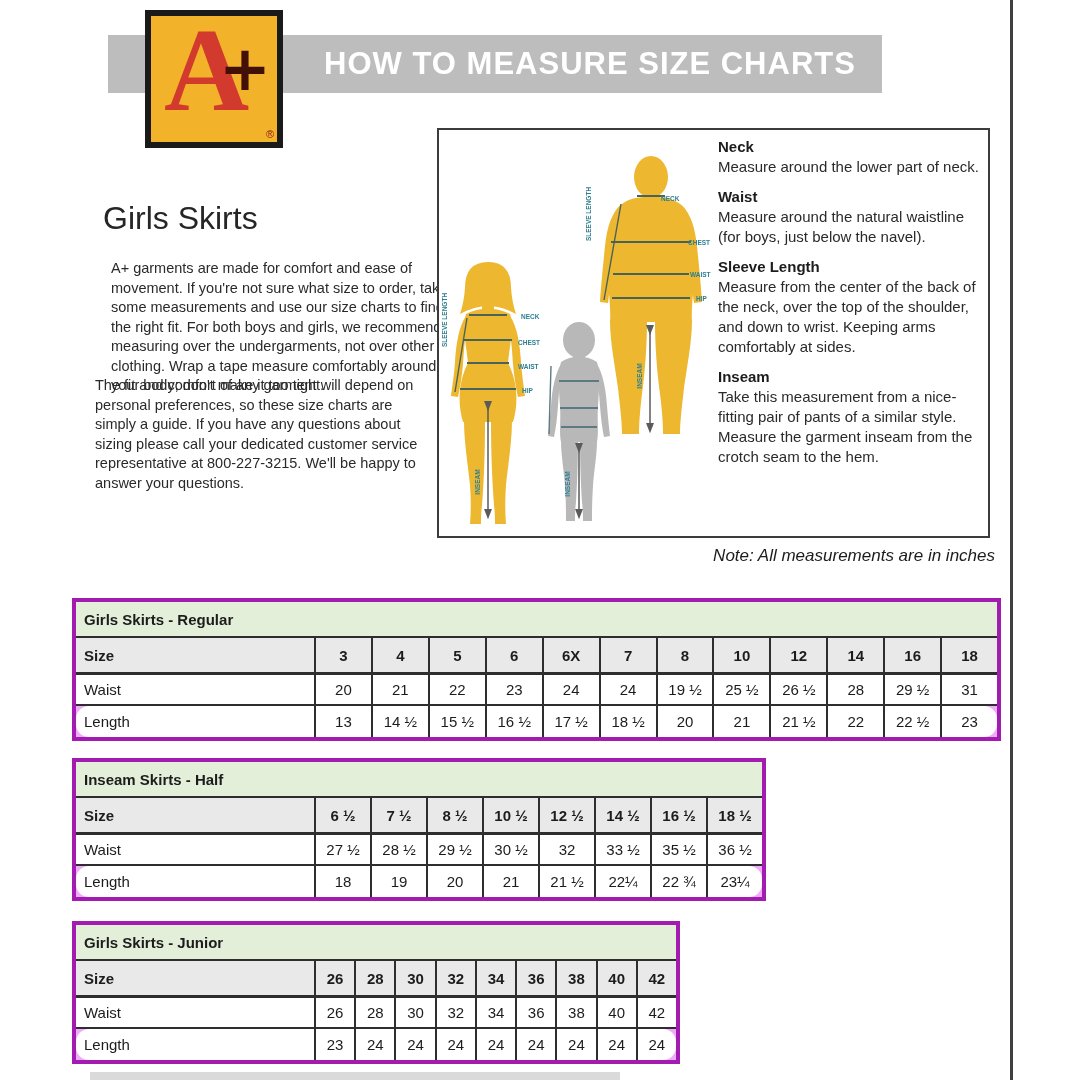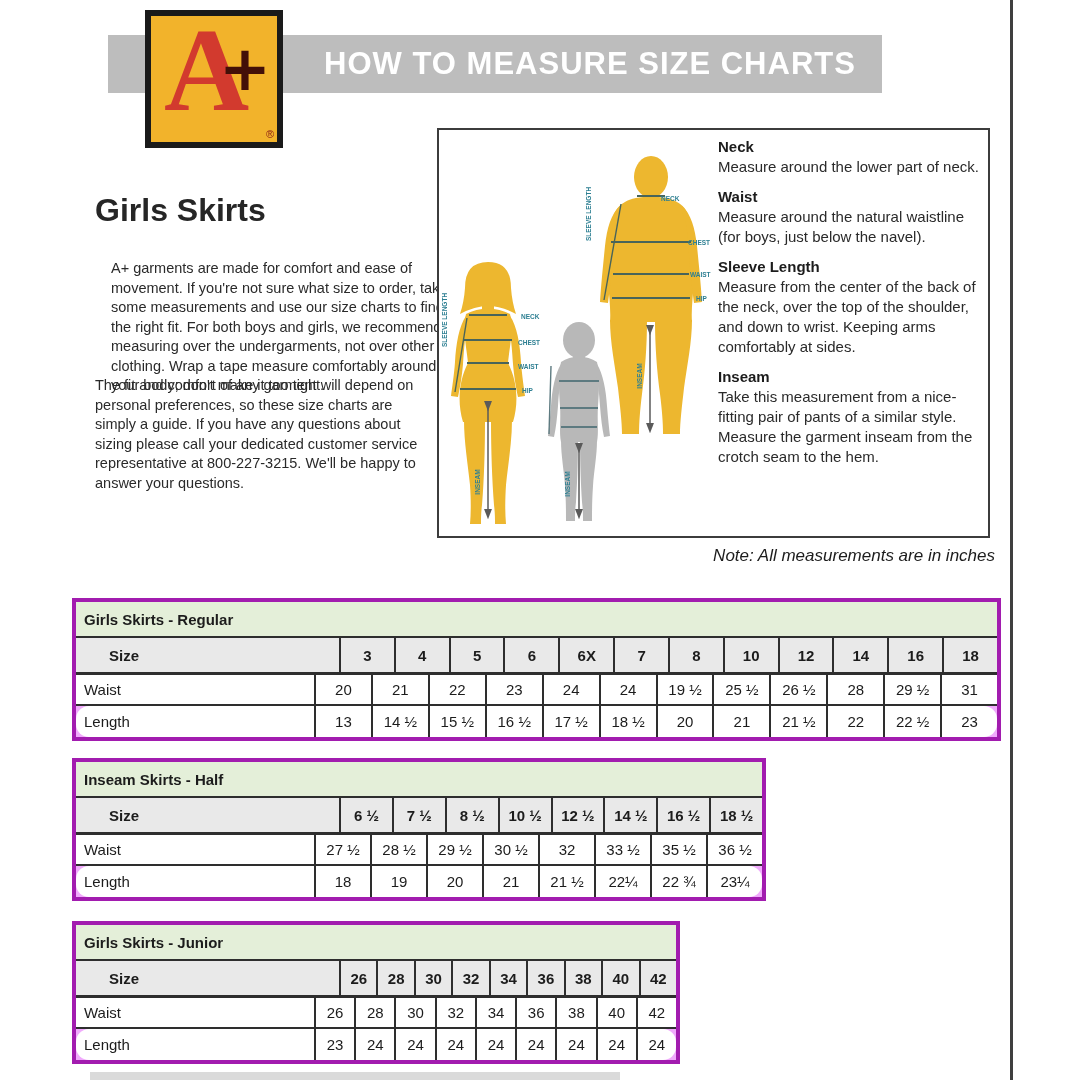--- a/index.html
+++ b/index.html
@@ -49,21 +49,21 @@
     display:flex;align-items:center;padding-left:8px;font-size:15px;font-weight:bold;color:#1c1c1c;
   }
   .t-row{display:flex;box-sizing:border-box;}
   .t-size{background:#e9e9e9;border-bottom:3px solid #2e2e2e;height:37px;font-weight:bold;}
   .t-data{height:31px;border-bottom:2px solid #2e2e2e;background:#fff;}
   .t-data.last{border-bottom:none;border-radius:13px;}
   .t-label{
     width:240px;flex:0 0 240px;display:flex;align-items:center;padding-left:8px;
     border-right:2px solid #2e2e2e;font-size:15px;box-sizing:border-box;color:#1c1c1c;
   }
-  .t-size .t-label{font-weight:bold;margin-left:25px;}
+  .t-size .t-label{font-weight:bold;}
   .cells{flex:1;display:flex;}
   .cells .cell{
     flex:1;display:flex;align-items:center;justify-content:center;
     border-right:2px solid #2e2e2e;font-size:15px;color:#1c1c1c;box-sizing:border-box;white-space:nowrap;
   }
   .cells .cell:last-child{border-right:none;}
   .bottom-strip{position:absolute;left:90px;top:1072px;width:530px;height:8px;background:#dadada;}
 </style>
 </head>
 <body>
@@ -73,21 +73,21 @@
 <div class="header-band">
   <span class="title">HOW TO MEASURE SIZE CHARTS</span>
 </div>
 
 <div class="logo">
   <span class="a">A</span>
   <span class="plus">+</span>
   <span class="reg">®</span>
 </div>
 
-<h1 class="intro-title" style="margin:0;font-weight:700;">Girls Skirts</h1>
+<h1 class="intro-title" style="margin:8px;font-weight:400;">Girls Skirts</h1>
 <p class="intro-p p1" style="margin:16px;">A+ garments are made for comfort and ease of movement. If you're not sure what size to order, take some measurements and use our size charts to find the right fit. For both boys and girls, we recommend measuring over the undergarments, not over other clothing. Wrap a tape measure comfortably around your body; don't make it too tight.</p>
 <p class="intro-p p2" style="margin:0;">The fit and comfort of any garment will depend on personal preferences, so these size charts are simply a guide. If you have any questions about sizing please call your dedicated customer service representative at 800-227-3215. We'll be happy to answer your questions.</p>
 
 <div class="diagram-box">
   <svg class="fig-svg" width="280" height="402" viewBox="0 0 280 402">
     <defs>
       <marker id="ah" markerWidth="7" markerHeight="7" refX="3.5" refY="3.5" orient="auto">
         <path d="M0,0.8 L7,3.5 L0,6.2 Z" fill="#5a5a5a"></path>
       </marker>
     </defs>

